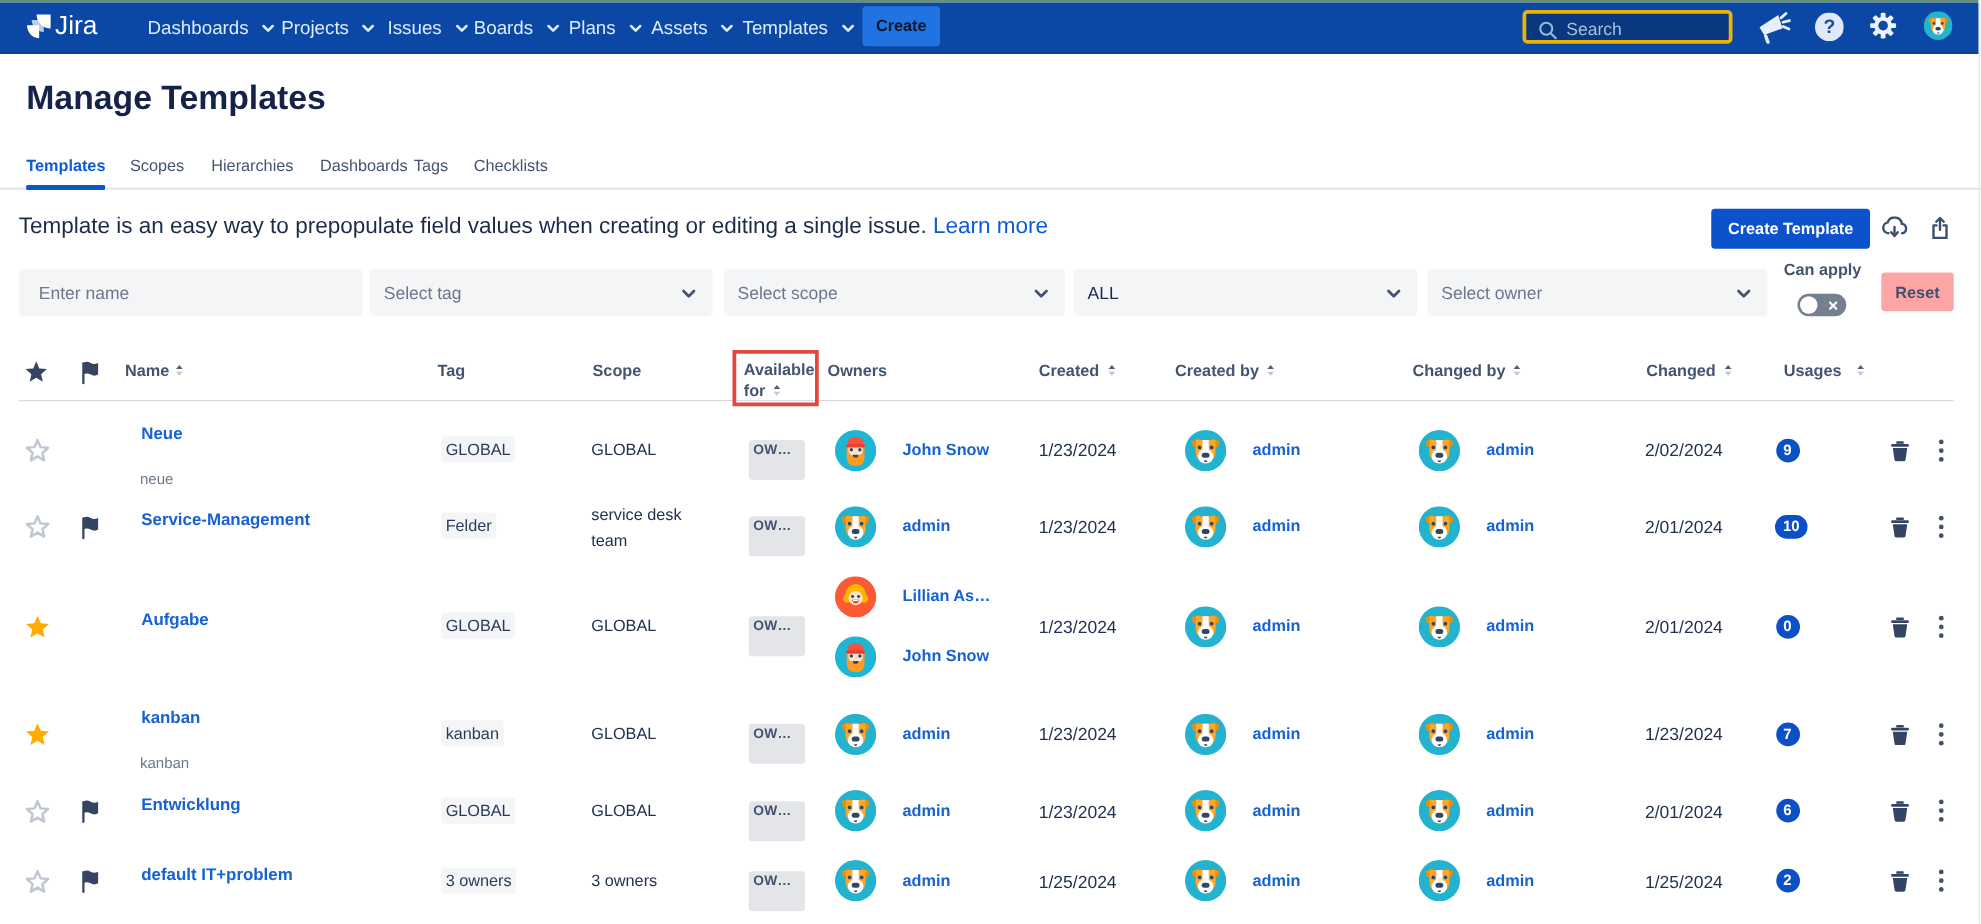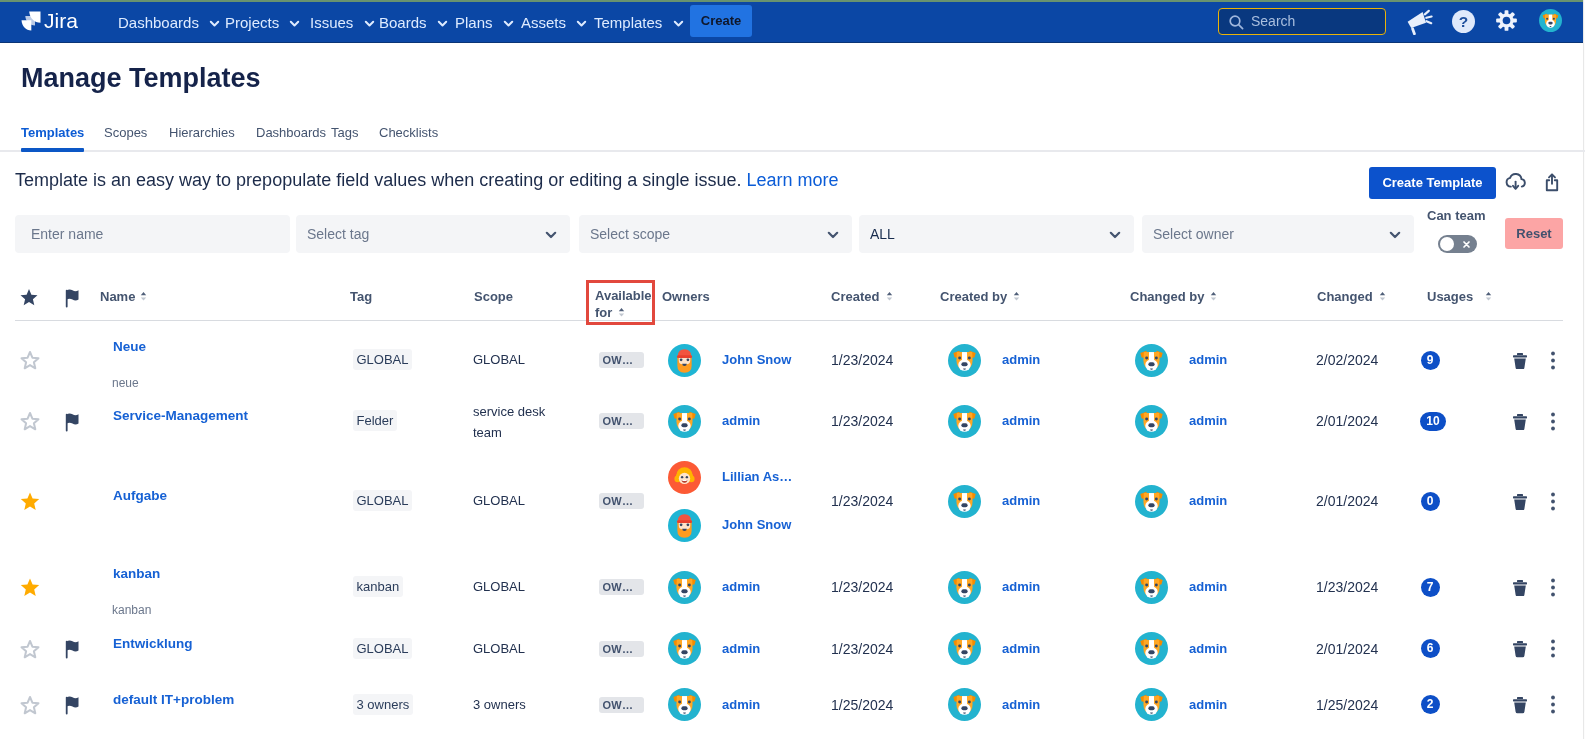--- a/index.html
+++ b/index.html
@@ -5,40 +5,40 @@
 * { margin:0; padding:0; box-sizing:border-box; }
 html,body { width:1585px; height:739px; }
 body { font-family:"Liberation Sans", sans-serif; position:relative; background:#fff; overflow:hidden; }
 .abs { position:absolute; }
 #topline { position:absolute; left:0; top:0; width:1583px; height:2px; background:#69936f; }
 #navbar { position:absolute; left:0; top:2px; width:1583px; height:41px; background:#0b47a5; border-bottom:1px solid #0a3576; }
 #rightstrip { position:absolute; left:1583px; top:0; width:2px; height:739px; background:#fcfcfc; border-left:1px solid #e8e8e8; }
 .navitem { position:absolute; top:2px; height:41px; line-height:41px; color:#deebff; font-size:15px; }
 .chev { display:inline-block; margin-left:6px; }
 #createbtn { position:absolute; left:690px; top:5px; width:62px; height:32px; background:#2173e2; border-radius:3px; color:#0f172a; font-size:13px; font-weight:bold; text-align:center; line-height:32px; }
-#searchbox { position:absolute; left:1218px; top:8px; width:168px; height:27px; background:#09387f; border:1px solid #eab308; border-radius:4px; }
+#searchbox { position:absolute; left:1218px; top:8px; width:168px; height:27px; background:#09387f; border:3px solid #eab308; border-radius:4px; }
 #searchbox span { position:absolute; left:32px; top:4px; color:#aabfdf; font-size:14px; }
 #h1 { position:absolute; left:21px; top:63px; font-size:27px; font-weight:bold; color:#15234a; }
 .tab { position:absolute; top:125px; font-size:13px; color:#44546f; }
 #tabline { position:absolute; left:0; top:149.5px; width:1585px; height:2px; background:#e8e9ed; }
 #tabunder { position:absolute; left:21px; top:148px; width:63px; height:4px; background:#0c57c6; border-radius:1px; }
 #desc { position:absolute; left:15px; top:170px; font-size:18px; color:#1c2b4a; }
 #desc a { color:#0b5cd7; }
 #ctbtn { position:absolute; left:1369px; top:167px; width:127px; height:32px; background:#0c52cc; border-radius:3px; color:#fff; font-size:13px; font-weight:bold; text-align:center; line-height:32px; }
 .field { position:absolute; top:215px; height:38px; background:#f4f5f7; border-radius:4px; font-size:14px; color:#6b778c; line-height:38px; padding-left:11px; }
 .field .dd { position:absolute; right:13px; top:15.5px; }
 #canapply { position:absolute; left:1427px; top:208px; font-size:13px; font-weight:bold; color:#44546f; }
 #toggle { position:absolute; left:1438px; top:235px; width:39px; height:18px; background:#75808f; border-radius:9px; }
 #toggle .knob { position:absolute; left:2px; top:2px; width:14px; height:14px; background:#fff; border-radius:50%; }
 #resetbtn { position:absolute; left:1505px; top:218px; width:58px; height:31px; background:#fca5a5; border-radius:3px; color:#42526e; font-size:13px; font-weight:bold; text-align:center; line-height:31px; }
 .th { position:absolute; font-size:13px; font-weight:bold; color:#44546f; line-height:17px; }
 #headline { position:absolute; left:15px; top:320px; width:1548px; height:1px; background:#d8dbe0; }
 #redbox { position:absolute; left:586px; top:280px; width:69px; height:45px; border:3px solid #e2483d; }
 .chip { position:absolute; background:#f4f5f7; border-radius:3px; font-size:13px; color:#2a3c5a; height:21px; line-height:21px; padding:0 3.5px; }
-.ow { position:absolute; background:#e3e5e9; border-radius:3px; font-size:11px; font-weight:bold; color:#42526e; width:45px; height:16px; line-height:16px; padding-left:4px; letter-spacing:0.3px; }
+.ow { position:absolute; background:#e3e5e9; border-radius:3px; font-size:11px; font-weight:bold; color:#42526e; width:45px; height:32px; line-height:16px; padding-left:4px; letter-spacing:0.3px; }
 .scope { position:absolute; font-size:13px; color:#22314f; line-height:16px; }
 .date { position:absolute; font-size:14px; color:#22314f; line-height:16px; }
 .lnk { position:absolute; font-size:13.5px; font-weight:bold; color:#1661d4; line-height:17px; }
 .olnk { position:absolute; font-size:13px; font-weight:bold; color:#1661d4; line-height:16px; }
 .sub { position:absolute; font-size:12px; color:#6b778c; line-height:14px; }
 .badge { position:absolute; background:#0d4fc7; border-radius:10px; color:#fff; font-size:12px; font-weight:bold; text-align:center; height:19px; line-height:19px; }
 .av { position:absolute; width:33px; height:33px; }
 </style>
 </head>
 <body>
@@ -203,21 +203,21 @@
     </svg></div>
 <div class="field" style="left:579px;width:273px;">Select scope <svg class="dd" width="12" height="9" viewBox="0 0 12 9">
       <path d="M1.8 1.8 L6 6 L10.2 1.8" stroke="#44546f" stroke-width="2.2" fill="none" stroke-linecap="round" stroke-linejoin="round"></path>
     </svg></div>
 <div class="field" style="left:859px;width:275px;color:#172b4d;">ALL <svg class="dd" width="12" height="9" viewBox="0 0 12 9">
       <path d="M1.8 1.8 L6 6 L10.2 1.8" stroke="#44546f" stroke-width="2.2" fill="none" stroke-linecap="round" stroke-linejoin="round"></path>
     </svg></div>
 <div class="field" style="left:1142px;width:272px;">Select owner <svg class="dd" width="12" height="9" viewBox="0 0 12 9">
       <path d="M1.8 1.8 L6 6 L10.2 1.8" stroke="#44546f" stroke-width="2.2" fill="none" stroke-linecap="round" stroke-linejoin="round"></path>
     </svg></div>
-<div id="canapply">Can team</div>
+<div id="canapply">Can apply</div>
 <div id="toggle">
     <div class="knob"></div>
 <svg class="abs" style="left:24px;top:5px" width="9" height="9" viewBox="0 0 9 9">
       <path d="M2 2 L7 7 M7 2 L2 7" stroke="#fff" stroke-width="1.7" stroke-linecap="round"></path>
     </svg>
   </div>
 <div id="resetbtn">Reset</div>
 <svg class="abs" style="left:16.5px;top:285px" width="24" height="24" viewBox="0 0 24 24">
     <use href="#star-h"></use>
   </svg>

